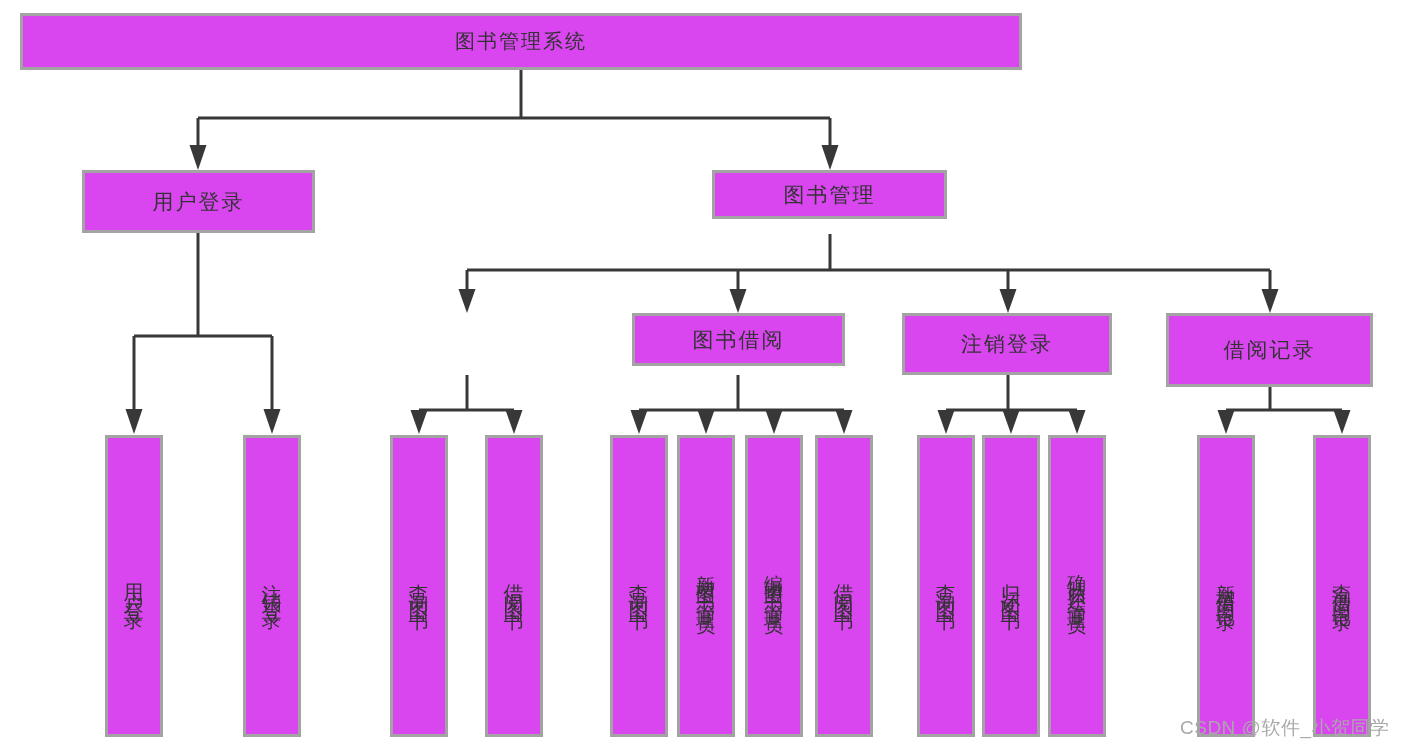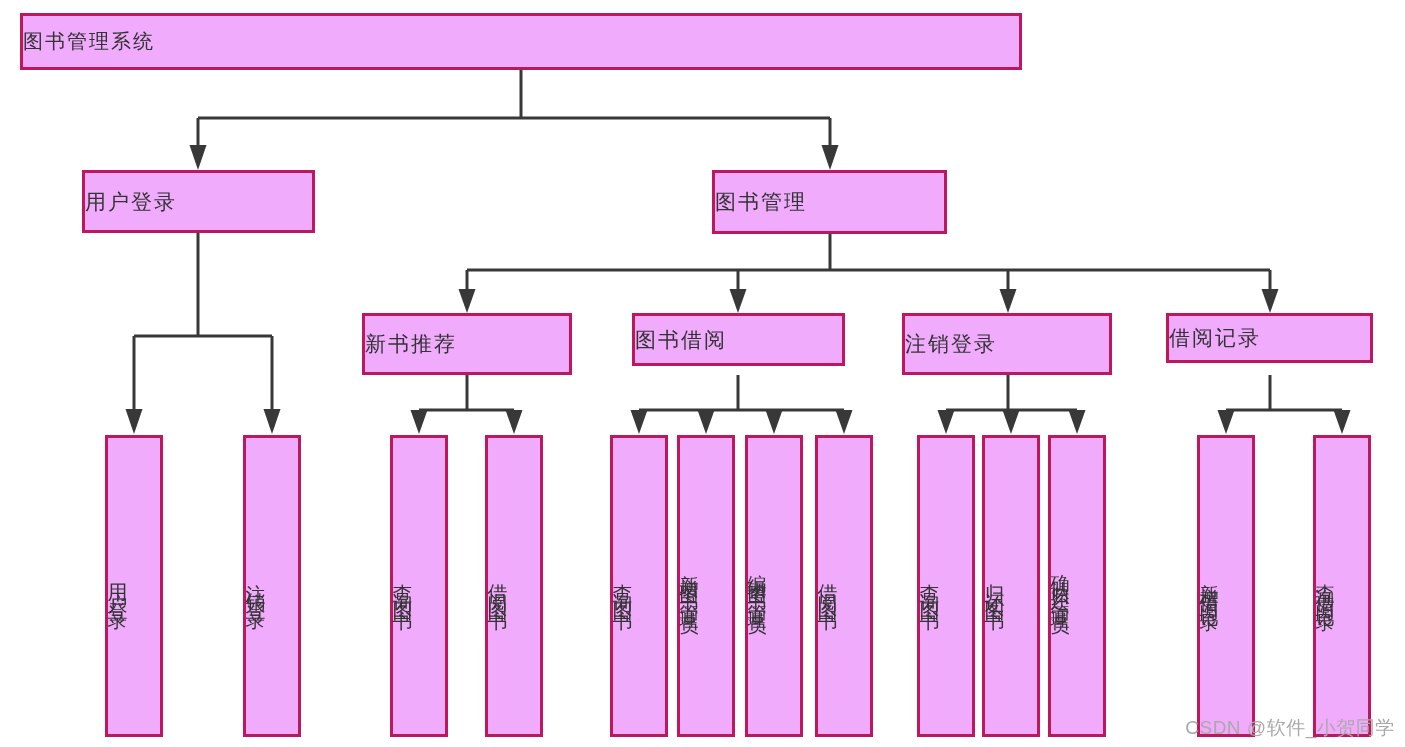--- a/index.html
+++ b/index.html
@@ -7,45 +7,46 @@
     position: relative;
     width: 1405px;
     height: 747px;
     background: #ffffff;
     font-family: "Liberation Sans", "DejaVu Sans", sans-serif;
     overflow: hidden;
   }
   .box {
     position: absolute;
     box-sizing: border-box;
-    border: 3px solid #be185d;
-    background: #f0abfc;
+    border: 3px solid #a3a3a3;
+    background: #d946ef;
     display: flex;
     align-items: center;
+    justify-content: center;
     color: #333333;
   }
   .box .lbl { white-space: nowrap; }
   .h-box { font-size: 21px; letter-spacing: 2px; }
   .root-box { font-size: 20px; }
   .v-box { font-size: 20px; }
   .v-box .lbl {
     writing-mode: vertical-rl;
     text-orientation: mixed;
     letter-spacing: 9px;
     white-space: normal;
     line-height: 1;
   }
   .v-box.long .lbl { letter-spacing: 6px; font-size: 19px; }
   svg.wires { position: absolute; left: 0; top: 0; }
   .watermark {
     position: absolute;
     left: 1180px;
     top: 715px;
     width: 220px;
-    text-align: center;
+    text-align: left;
     font-size: 19px;
     color: #a9a9a9;
     letter-spacing: 0.5px;
     white-space: nowrap;
   }
 </style>
 </head>
 <body>
 
 <div class="stage">
@@ -105,34 +106,31 @@
     </g>
   </svg>
 
   <div class="box h-box root-box" style="left:20px; top:13px; width:1002px; height:57px">
     <span class="lbl">图书管理系统</span>
   </div>
 
   <div class="box h-box" style="left:82px; top:170px; width:233px; height:63px">
     <span class="lbl">用户登录</span>
   </div>
-  <div class="box h-box" style="left:712px; top:170px; width:235px; height:64px">
+  <div class="box h-box" style="left:712px; top:170px; width:235px; height:49px">
     <span class="lbl">图书管理</span>
   </div>
 
-  <div class="box h-box" style="left:362px; top:313px; width:210px; height:62px">
-    <span class="lbl">新书推荐</span>
-  </div>
   <div class="box h-box" style="left:632px; top:313px; width:213px; height:53px">
     <span class="lbl">图书借阅</span>
   </div>
   <div class="box h-box" style="left:902px; top:313px; width:210px; height:62px">
     <span class="lbl">注销登录</span>
   </div>
-  <div class="box h-box" style="left:1166px; top:313px; width:207px; height:50px">
+  <div class="box h-box" style="left:1166px; top:313px; width:207px; height:74px">
     <span class="lbl">借阅记录</span>
   </div>
 
   <div class="box v-box" style="left:105px; top:435px; width:58px; height:302px">
     <span class="lbl">用户登录</span>
   </div>
   <div class="box v-box" style="left:243px; top:435px; width:58px; height:302px">
     <span class="lbl">注销登录</span>
   </div>
 

